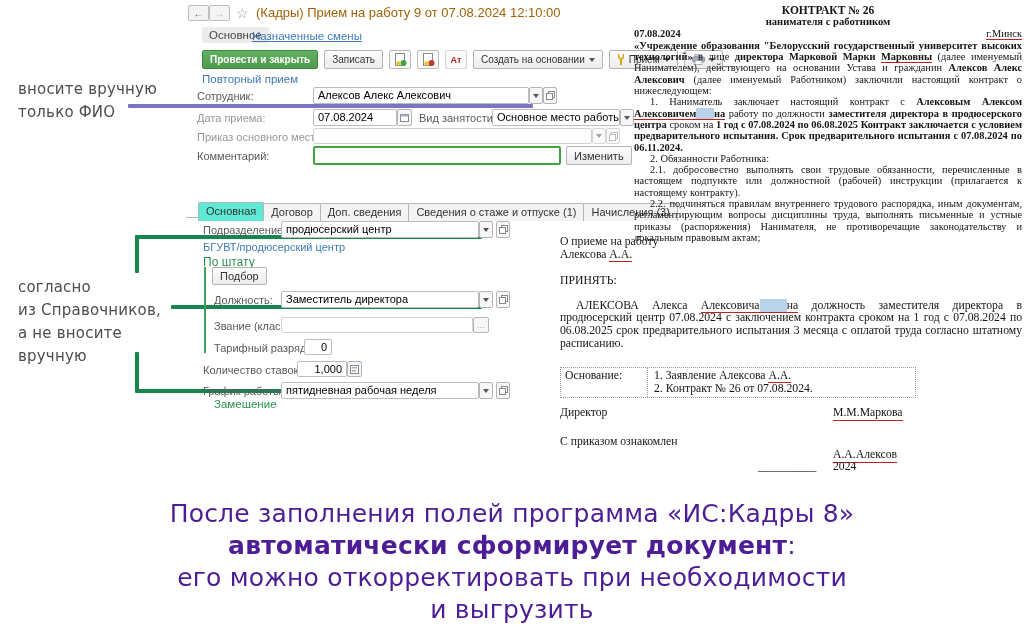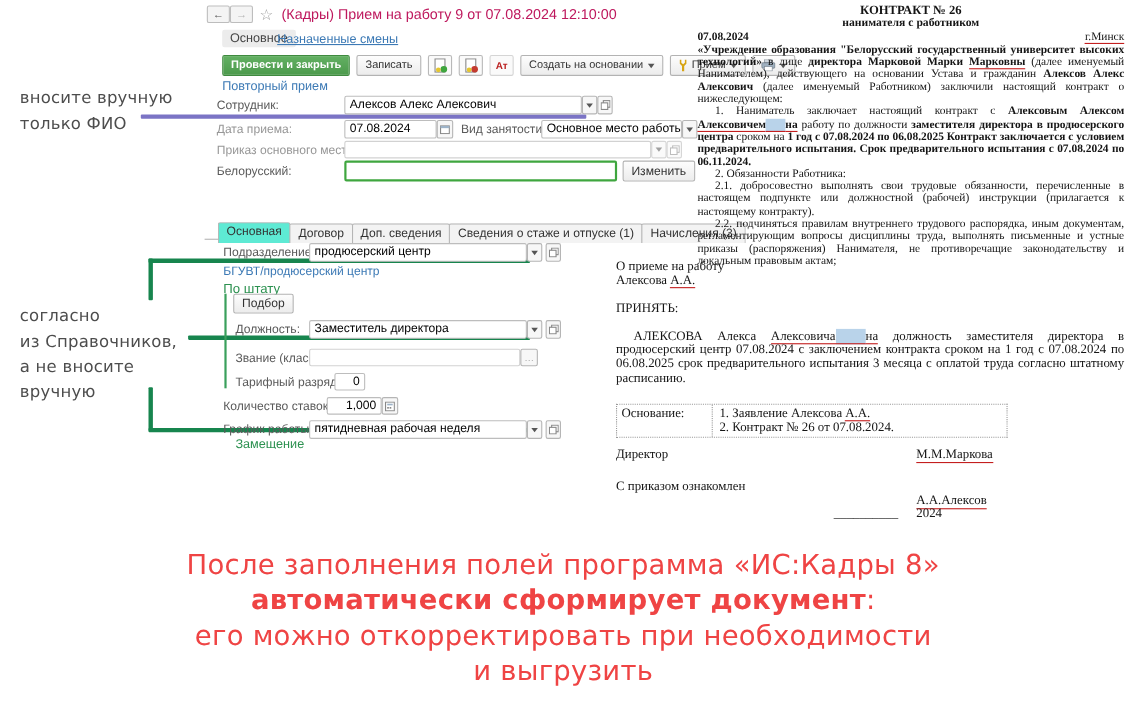--- a/index.html
+++ b/index.html
@@ -7,21 +7,21 @@
         font-family:"Liberation Sans",sans-serif;}
   .abs{position:absolute;}
   
   .note{position:absolute;font-family:"DejaVu Sans",sans-serif;font-size:15px;line-height:23px;
         color:#4d4d4d;letter-spacing:.2px;}
   .callout{position:absolute;border-radius:1px;}
   
   .navbtn{position:absolute;width:21px;height:16px;border:1px solid #bdbdbd;background:#f4f4f4;
           border-radius:2px;font-size:10px;color:#555;display:flex;align-items:center;justify-content:center;box-sizing:border-box;}
   .star{position:absolute;font-size:14px;color:#9a9a9a;}
-  .apptitle{position:absolute;font-size:13px;color:#be185d;}
+  .apptitle{position:absolute;font-size:13px;color:#a16207;}
   .chip{position:absolute;background:#ececec;color:#444;font-size:11.5px;padding:2px 7px;border-radius:2px;}
   .navlink{position:absolute;color:#3d7ab5;font-size:11.5px;text-decoration:underline;}
   .tbar{position:absolute;left:202px;top:50px;display:flex;gap:6px;align-items:flex-end;}
   .btn{height:19px;border:1px solid #b3b3b3;background:linear-gradient(#fdfdfd,#ececec);
        border-radius:2px;font-size:10px;color:#333;display:inline-flex;align-items:center;
        justify-content:center;padding:0 7px;gap:4px;box-sizing:border-box;white-space:nowrap;}
   .btn-green{background:linear-gradient(#63b063,#4c9a4c);border-color:#3f8a3f;color:#fff;font-weight:bold;}
   .ibtn{width:22px;height:19px;border:1px solid #b9b9b9;background:#fafafa;border-radius:2px;
         display:inline-flex;align-items:center;justify-content:center;box-sizing:border-box;}
   .caret{width:0;height:0;border-left:3px solid transparent;border-right:3px solid transparent;border-top:4px solid #555;display:inline-block;}
@@ -53,21 +53,21 @@
   #order{position:absolute;left:560px;top:236px;width:462px;font-family:"Liberation Serif",serif;
          font-size:11.7px;line-height:12.6px;color:#151515;}
   #order p{margin:0;}
   .obody{text-align:justify;text-indent:16px;margin-top:12px !important;}
   .obox{margin-top:17px;width:356px;border:1px dotted #9a9a9a;display:flex;box-sizing:border-box;}
   .obox .c1{width:86px;padding:2px 4px;box-sizing:border-box;}
   .obox .c2{flex:1;border-left:1px dotted #9a9a9a;padding:2px 6px;}
   .sigrel{position:relative;}
   
   #caption{position:absolute;left:0;top:498px;width:1024px;text-align:center;
-           font-family:"DejaVu Sans",sans-serif;font-size:25px;line-height:32px;color:#ef4444;letter-spacing:.2px;}
+           font-family:"DejaVu Sans",sans-serif;font-size:25px;line-height:32px;color:#4c1d95;letter-spacing:.2px;}
 </style>
 </head>
 <body>
 
 <div id="page">
 
   <div class="note" style="left:18px;top:78px;">
     <div>вносите вручную</div>
     <div>только ФИО</div>
   </div>
@@ -177,21 +177,21 @@
     <div class="sq" style="left:592px;top:128px;width:14px;height:16px;opacity:.55;">
         <span class="caret"></span>
       </div>
     <div class="sq" style="left:606px;top:128px;width:14px;height:16px;opacity:.55;">
       <svg width="9" height="9">
           <rect x="2.5" y="0.5" width="6" height="6" fill="#fff" stroke="#888"></rect>
           <rect x="0.5" y="2.5" width="6" height="6" fill="#fff" stroke="#888"></rect>
         </svg>
     </div>
 
-    <div class="lbl" style="left:197px;top:150px;">Белорусский:</div>
+    <div class="lbl" style="left:197px;top:150px;">Комментарий:</div>
     <div class="inp greenbrd" style="left:313px;top:146px;width:248px;height:19px;"></div>
     <div class="btn" style="position:absolute;left:566px;top:146px;height:19px;font-size:11px;">
         <span>Изменить</span>
       </div>
 
     <div class="striprule"></div>
     <div class="tabstrip">
       <div class="tab active">Основная</div>
       <div class="tab">Договор</div>
       <div class="tab">Доп. сведения</div>

